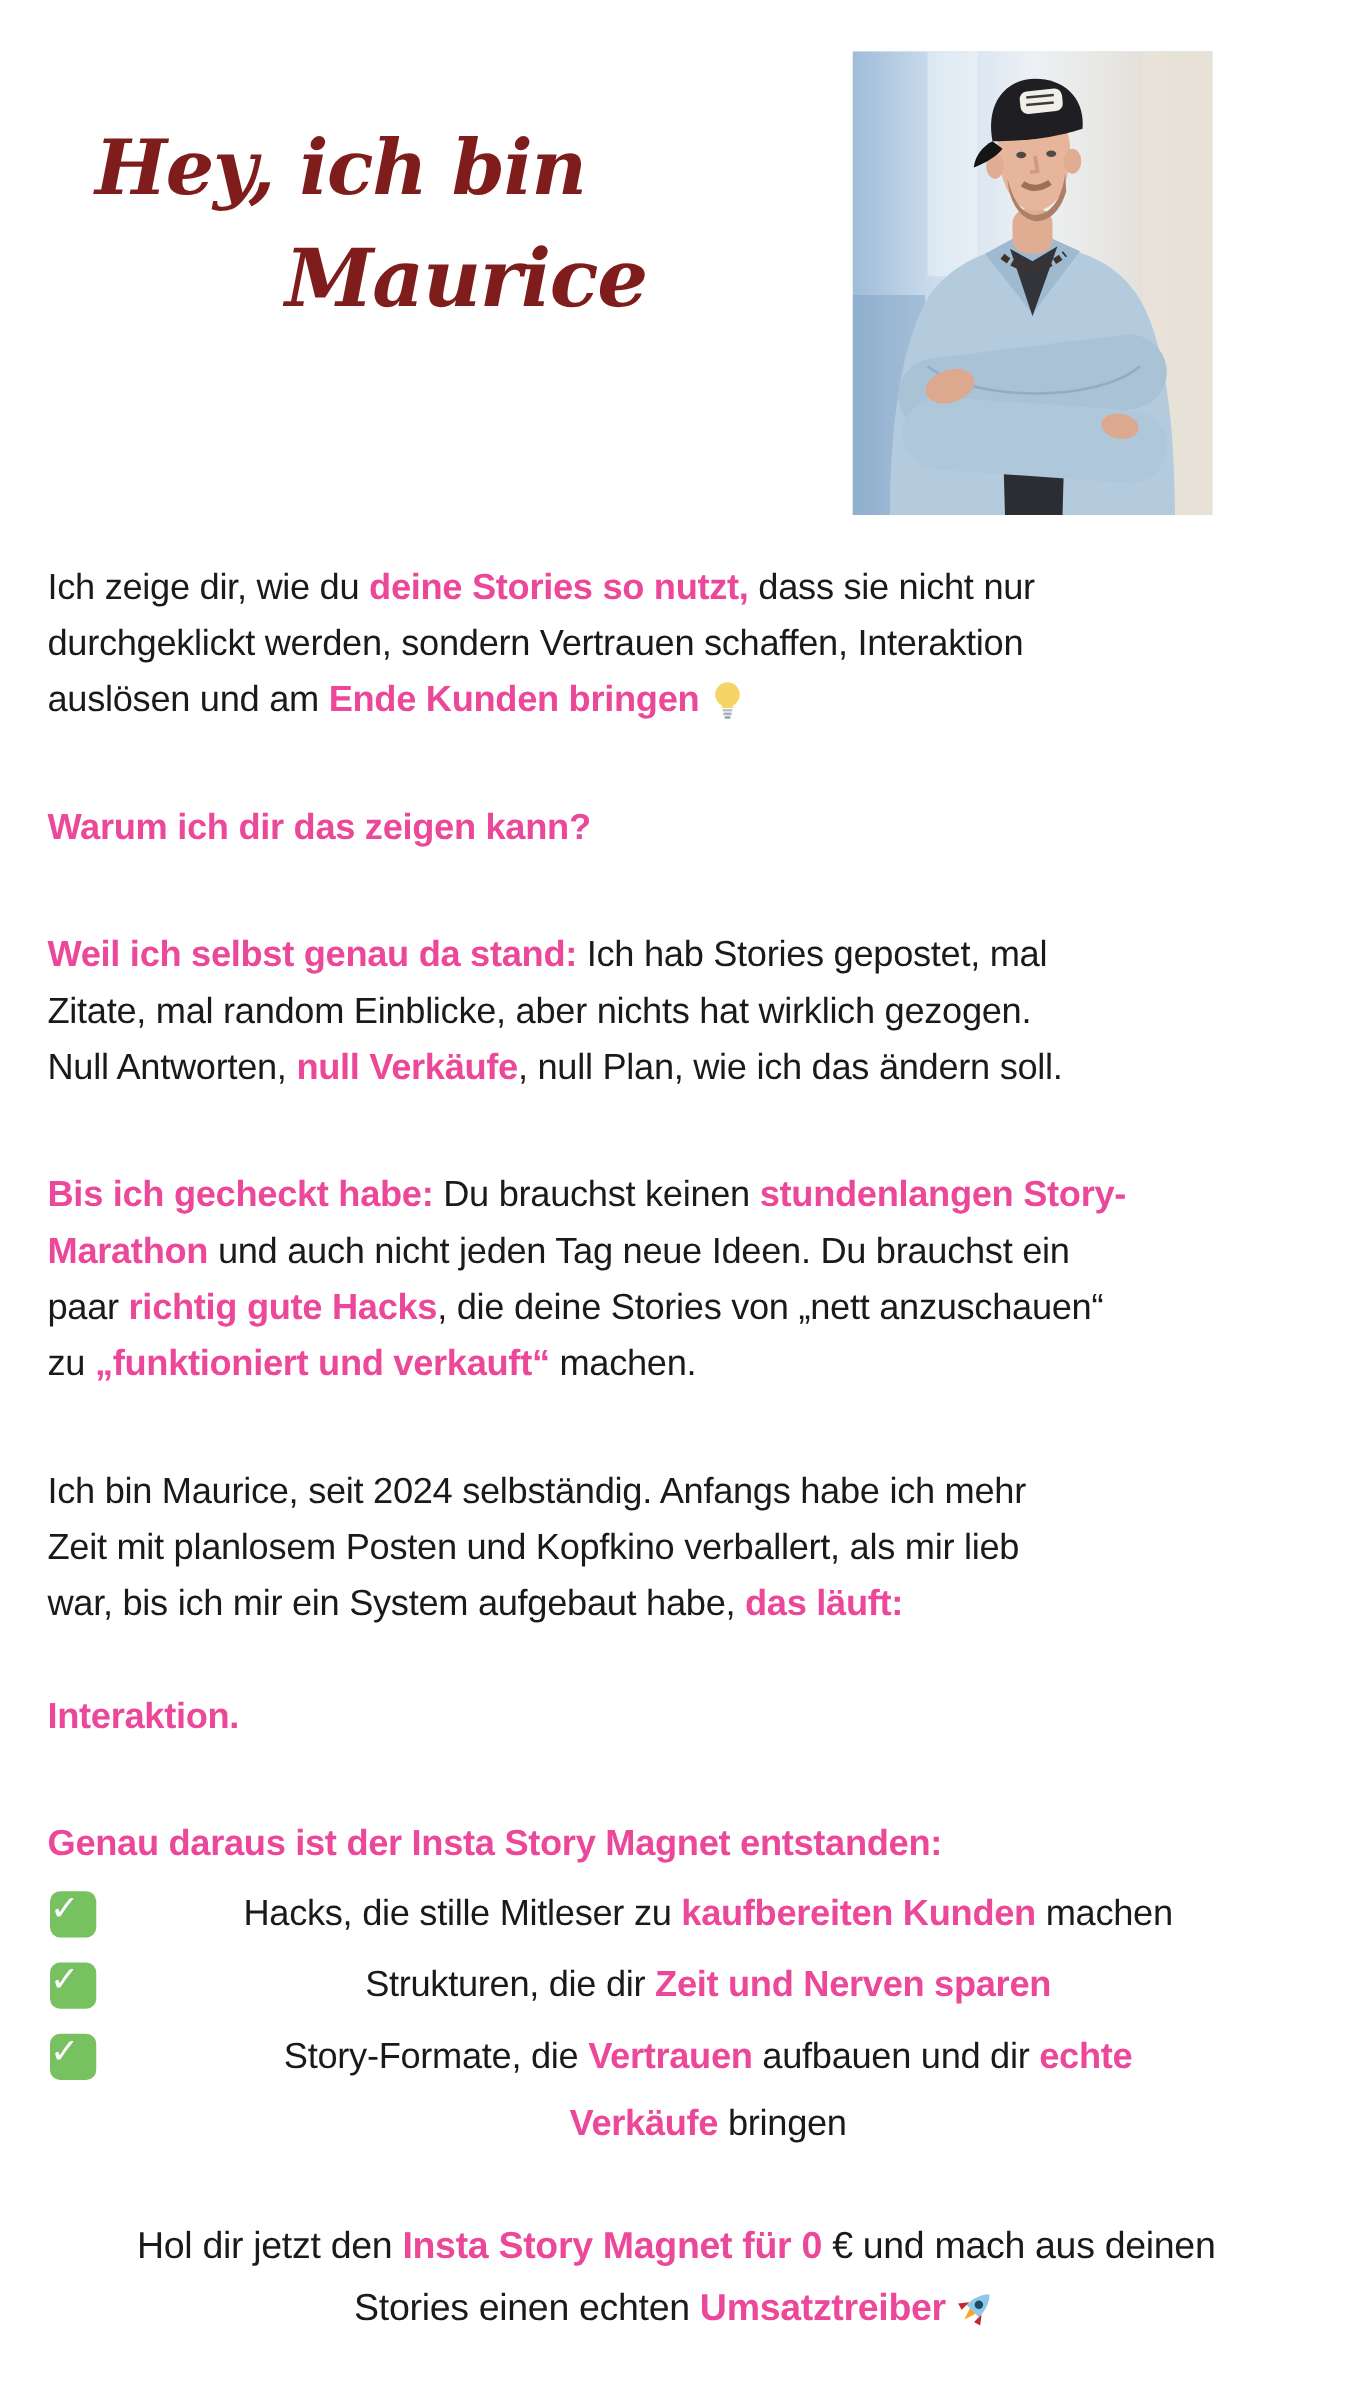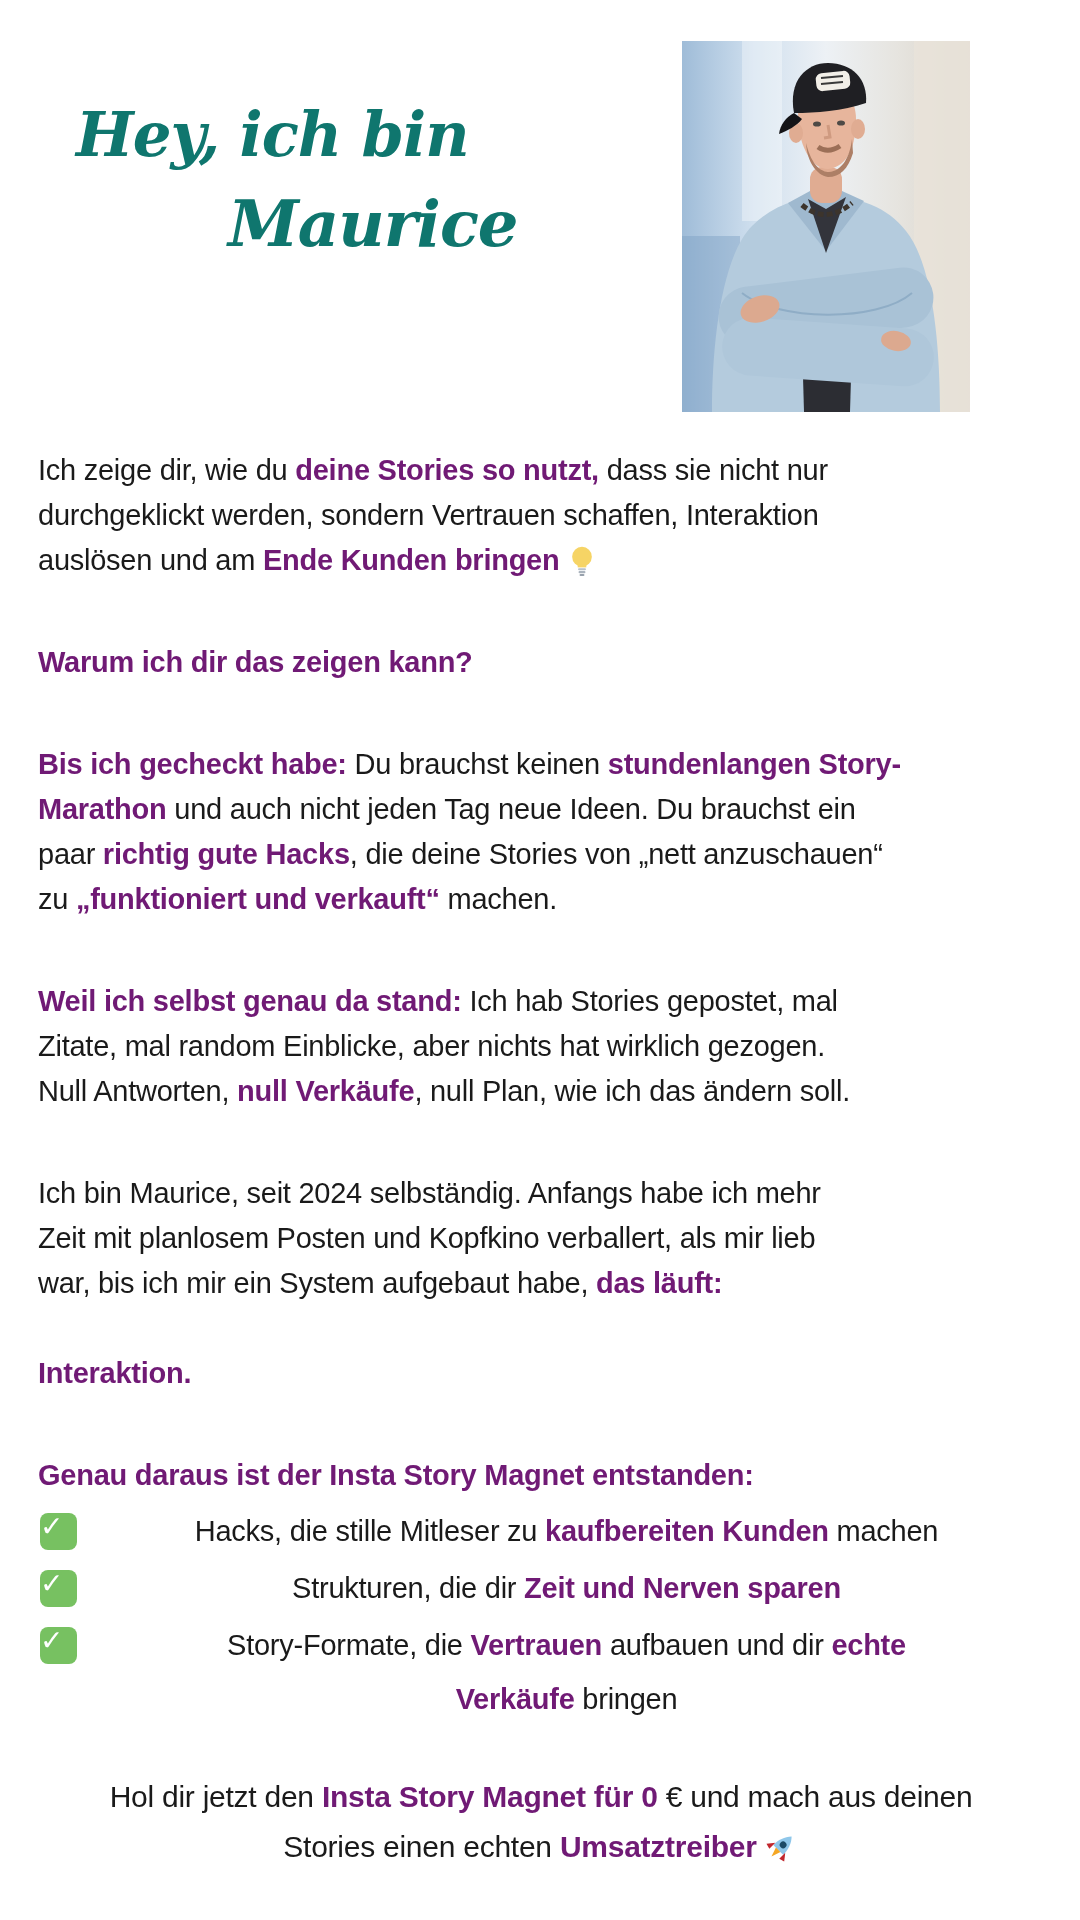--- a/index.html
+++ b/index.html
@@ -6,37 +6,37 @@
   .page{
     position:relative;width:1080px;height:1920px;background:#ffffff;
     font-family:"Liberation Sans","DejaVu Sans",sans-serif;
     color:#1a1a1a;overflow:hidden;
   }
   
   .header{position:absolute;left:0;top:0;width:1080px;height:448px;}
   .headline{
     position:absolute;
     font-family:"DejaVu Serif","Liberation Serif",serif;
-    font-style:italic;font-weight:700;color:#0f766e;line-height:1;
+    font-style:italic;font-weight:700;color:#7f1d1d;line-height:1;
     letter-spacing:-1px;white-space:nowrap;
   }
   .hl1{left:76px;top:104px;font-size:61px;}
   .hl2{left:228px;top:192px;font-size:64px;}
   .photo{
     position:absolute;left:682px;top:41px;width:288px;height:371px;
     overflow:hidden;background:#dfe7ee;
   }
   .photo svg{display:block;}
   
   .content{position:absolute;left:38px;top:448px;width:1006px;}
   p.body{
     margin:0 0 57px 0;font-size:29px;line-height:45px;
     letter-spacing:-0.25px;color:#1a1a1a;
   }
-  p.body b, .check-text b, .cta b{font-weight:700;color:#701a75;}
+  p.body b, .check-text b, .cta b{font-weight:700;color:#ec4899;}
   p.heading-list{margin-bottom:6px;}
   
   .check-list{margin:0 0 46px 0;}
   .check-item{display:flex;align-items:flex-start;margin:0 0 3px 0;}
   .check-text{
     font-size:29px;line-height:54px;letter-spacing:-0.25px;flex:1;text-align:center;
   }
   .icon-check{
     flex:0 0 auto;display:inline-flex;align-items:center;justify-content:center;
     width:37px;height:37px;margin:9px 12px 0 2px;border-radius:8px;
@@ -117,22 +117,22 @@
 
   <div class="content">
     <p class="body"><span>Ich zeige dir, wie du </span><b>deine Stories so nutzt,</b><span> dass sie nicht nur</span><br><span>durchgeklickt werden, sondern Vertrauen schaffen, Interaktion</span><br><span>auslösen und am </span><b>Ende Kunden bringen</b><span class="inline-icon icon-lightbulb"><svg width="30" height="32" viewBox="0 0 24 26">
             <circle cx="12" cy="9.5" r="8" fill="#f6d465"></circle>
             <path d="M8.5 16 h7 v2.2 h-7 z" fill="#f6d465"></path>
             <rect x="8.8" y="18.8" width="6.4" height="1.7" rx="0.8" fill="#b9c1ca"></rect>
             <rect x="9.2" y="21.2" width="5.6" height="1.7" rx="0.8" fill="#aab3bd"></rect>
             <rect x="10" y="23.6" width="4" height="1.6" rx="0.8" fill="#97a1ac"></rect>
           </svg></span></p>
     <p class="body"><b>Warum ich dir das zeigen kann?</b></p>
+    <p class="body"><b>Weil ich selbst genau da stand:</b><span> Ich hab Stories gepostet, mal</span><br><span>Zitate, mal random Einblicke, aber nichts hat wirklich gezogen.</span><br><span>Null Antworten, </span><b>null Verkäufe</b><span>, null Plan, wie ich das ändern soll.</span></p>
     <p class="body"><b>Bis ich gecheckt habe:</b><span> Du brauchst keinen </span><b>stundenlangen Story-</b><br><b>Marathon</b><span> und auch nicht jeden Tag neue Ideen. Du brauchst ein</span><br><span>paar </span><b>richtig gute Hacks</b><span>, die deine Stories von „nett anzuschauen“</span><br><span>zu </span><b>„funktioniert und verkauft“</b><span> machen.</span></p>
-    <p class="body"><b>Weil ich selbst genau da stand:</b><span> Ich hab Stories gepostet, mal</span><br><span>Zitate, mal random Einblicke, aber nichts hat wirklich gezogen.</span><br><span>Null Antworten, </span><b>null Verkäufe</b><span>, null Plan, wie ich das ändern soll.</span></p>
     <p class="body"><span>Ich bin Maurice, seit 2024 selbständig. Anfangs habe ich mehr</span><br><span>Zeit mit planlosem Posten und Kopfkino verballert, als mir lieb</span><br><span>war, bis ich mir ein System aufgebaut habe, </span><b>das läuft:</b><br><br><b>Interaktion.</b></p>
     <p class="body heading-list"><b>Genau daraus ist der Insta Story Magnet entstanden:</b></p>
     <div class="check-list">
         <div class="check-item">
           <span class="inline-icon icon-check">✓</span>
           <span class="check-text"><span>Hacks, die stille Mitleser zu </span><b>kaufbereiten Kunden</b><span> machen</span></span>
         </div>
         <div class="check-item">
           <span class="inline-icon icon-check">✓</span>
           <span class="check-text"><span>Strukturen, die dir </span><b>Zeit und Nerven sparen</b></span>

